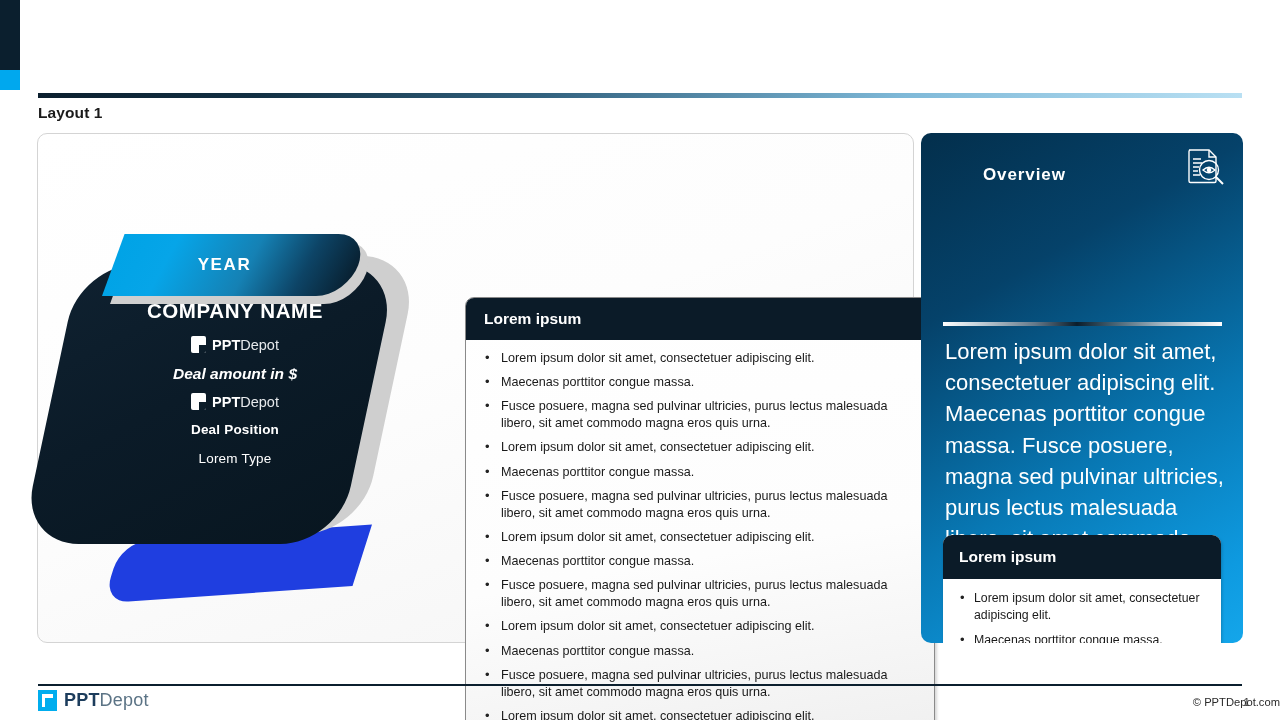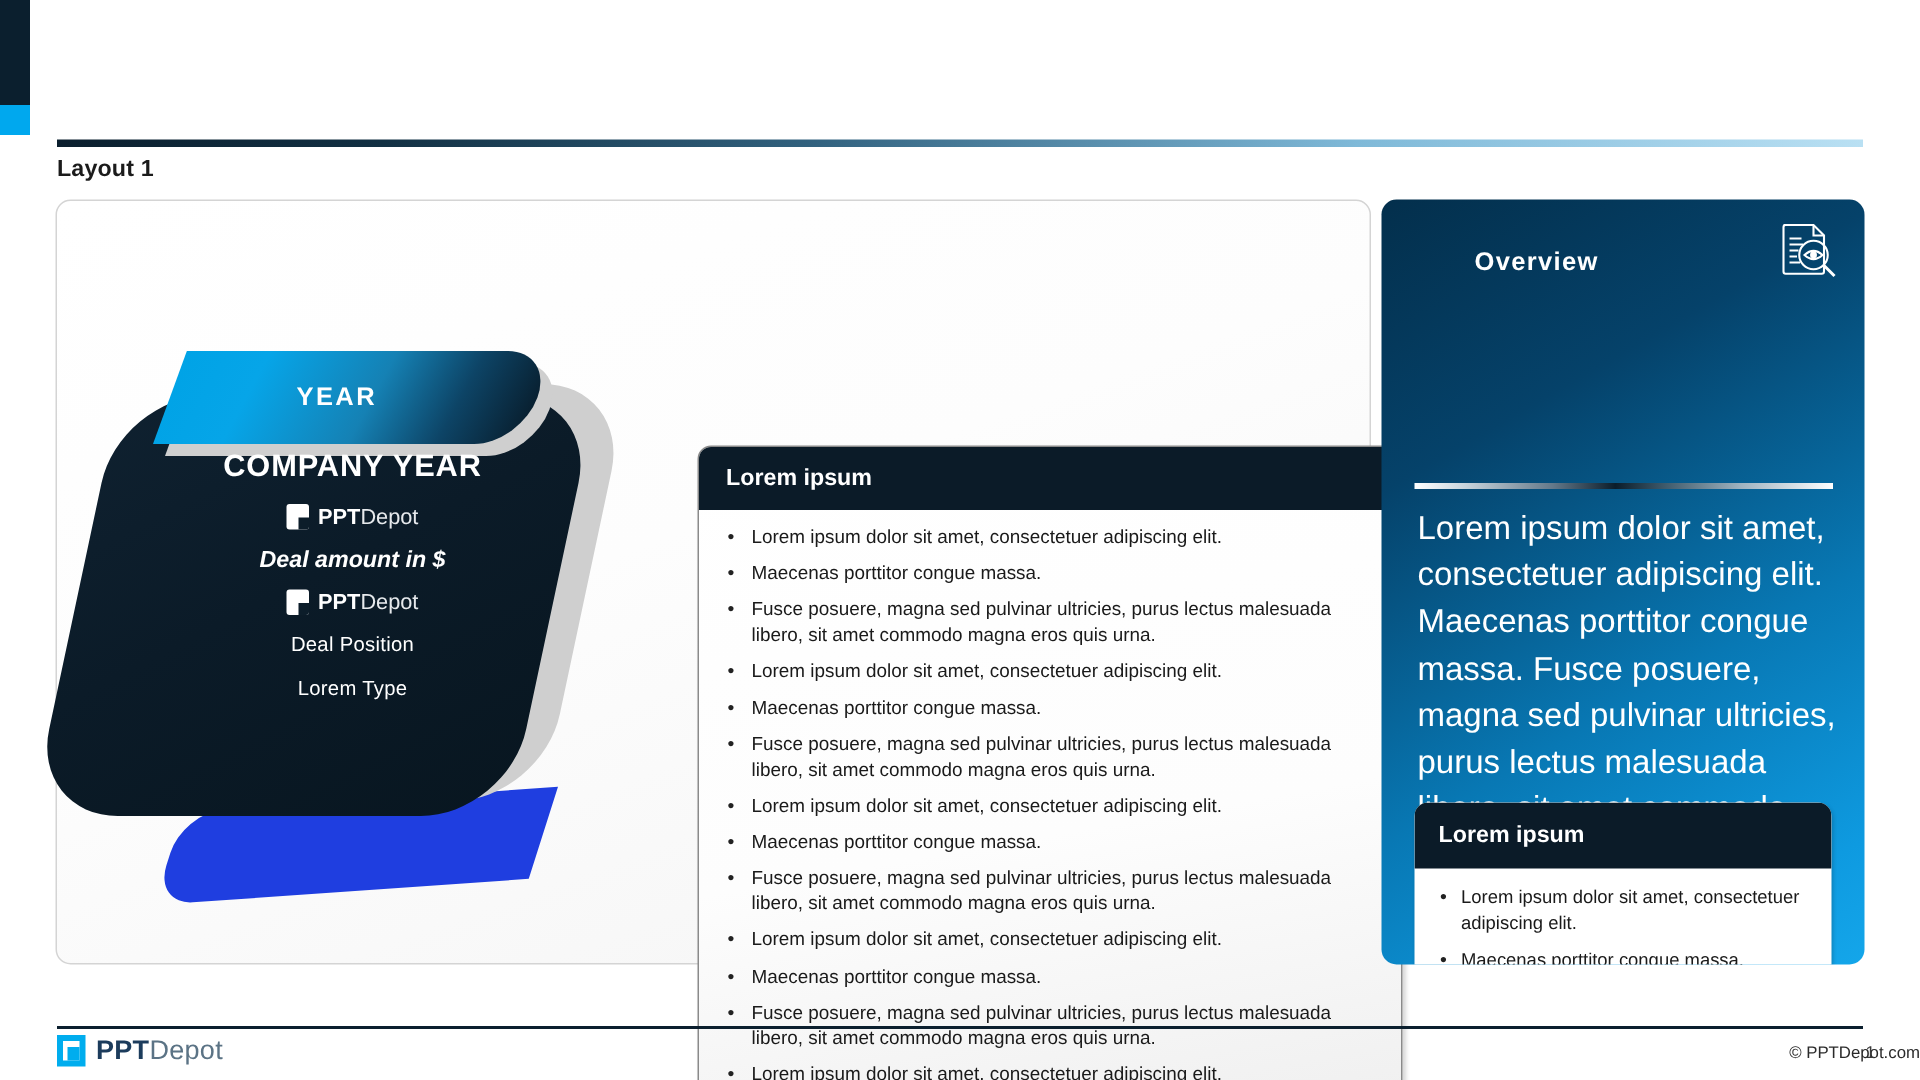--- a/index.html
+++ b/index.html
@@ -68,21 +68,21 @@
     border-radius: 58px;
     transform: skewX(-12deg); transform-origin: top left;
   }
   .body-text {
     position: absolute; left: 20px; top: 48px; width: 330px; height: 270px;
     display: flex; flex-direction: column; align-items: center; justify-content: flex-start;
     padding-top: 27px; color: #ffffff; text-align: center;
   }
   .company-name { font-size: 20.5px; font-weight: bold; letter-spacing: .6px; margin-bottom: 13px; }
   .deal-amount { font-size: 15.5px; font-weight: bold; margin: 12px 0 10px; font-style: italic; }
-  .deal-position { font-size: 13.5px; font-weight: normal; margin-top: 12px; letter-spacing: .2px; }
+  .deal-position { font-size: 13.5px; font-weight: bold; margin-top: 12px; letter-spacing: .2px; }
   .deal-type { font-size: 13.5px; font-weight: normal; margin-top: 14px; letter-spacing: .2px; }
 
   
   .logo-dark { display: flex; align-items: center; gap: 6px; }
   .logo-dark .mark { width: 15px; height: 17px; position: relative; }
   .logo-dark .mark i {
     position: absolute; left: 0; top: 0; width: 15px; height: 17px;
     background: #ffffff; border-radius: 2px;
   }
   .logo-dark .mark i:after {
@@ -186,21 +186,21 @@
     <div class="graphic">
       <div class="blue-slab"></div>
       <div class="body-shadow"></div>
       <div class="body-shape"></div>
 
       <div class="year-shadow"></div>
       <div class="year-band"></div>
       <div class="year-label">YEAR</div>
 
       <div class="body-text">
-        <div class="company-name">COMPANY YEAR</div>
+        <div class="company-name">COMPANY NAME</div>
 
         <div class="logo-dark">
           <span class="mark">
               <i></i>
             </span>
           <span class="txt"><b>PPT</b><span>Depot</span></span>
         </div>
 
         <div class="deal-amount">Deal amount in $</div>
 

